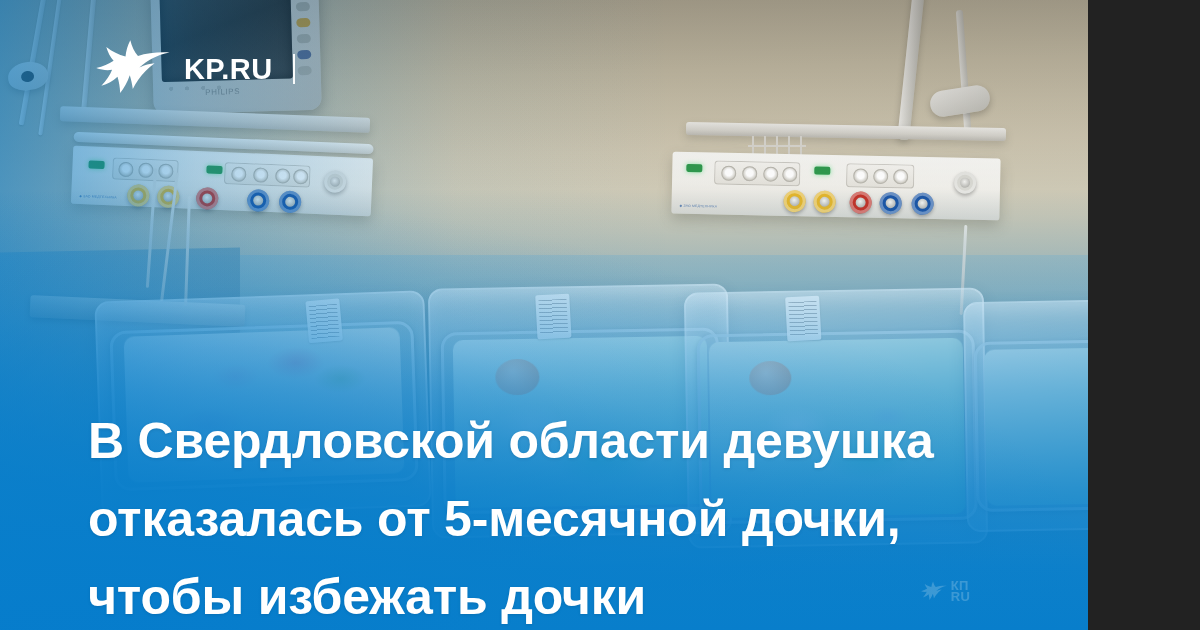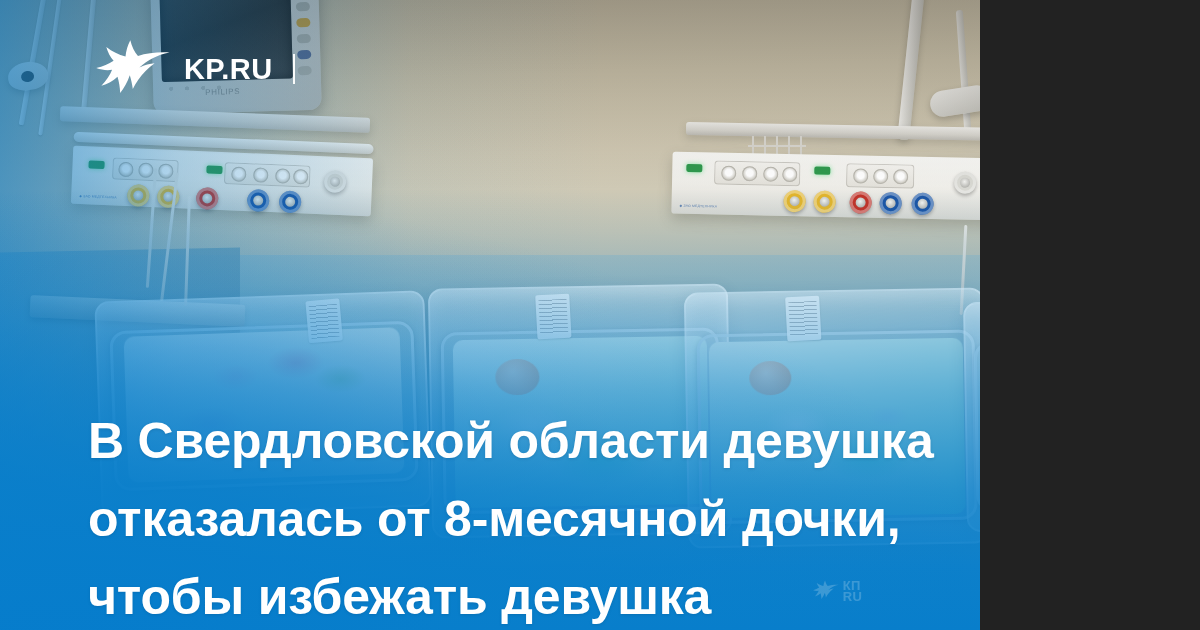--- a/index.html
+++ b/index.html
@@ -3,21 +3,21 @@
 <meta charset="utf-8">
 <title>KP.RU news card</title>
 <style>
   html, body {
     margin: 0;
     padding: 0;
     background: #222;
   }
   .card {
     position: relative;
-    width: 980px;
+    width: 1088px;
     height: 630px;
     overflow: hidden;
     font-family: "Liberation Sans", "DejaVu Sans", sans-serif;
     background: #b9b09a;
     user-select: none;
   }
 
   
   .photo {
     position: absolute;
@@ -461,21 +461,21 @@
   }
   .headline .ln { display: block; white-space: nowrap; margin-top: 12px; }
 
   
   .watermark {
     position: absolute;
     right: 118px; bottom: 28px;
     z-index: 5;
     opacity: .20;
     display: flex;
-    align-items: flex-start;
+    align-items: center;
     gap: 4px;
   }
   .watermark svg { width: 26px; height: 21px; display: block; }
   .watermark .wm-text {
     color: #ffffff;
     font-size: 13px;
     font-weight: 700;
     line-height: 11px;
     letter-spacing: .2px;
   }
@@ -620,22 +620,22 @@
         C7.0 26.6 12.8 24.2 17.6 20.8 C14.2 17.0 11.8 12.4 10.3 7.1
         C16.2 11.8 22.6 14.9 29.5 16.4 C30.0 11.0 31.6 5.6 34.3 0.2
         C35.8 6.6 38.4 11.9 42.0 16.1 C50.5 13.0 61.0 12.0 73.5 12.4 Z"></path>
     </svg>
     <div class="brandname">KP.RU</div>
     <div class="divider"></div>
   </div>
 
   <h1 class="headline">
     <span class="ln">В Свердловской области девушка</span>
-    <span class="ln">отказалась от 8-месячной дочки,</span>
-    <span class="ln">чтобы избежать девушка</span>
+    <span class="ln">отказалась от 5-месячной дочки,</span>
+    <span class="ln">чтобы избежать дочки</span>
   </h1>
 
   <div class="watermark">
     <svg viewBox="0 0 74 58" aria-hidden="true">
       <path fill="#ffffff" d="M73.5 12.4 C61.0 14.8 51.2 20.2 43.4 27.4 C48.9 25.0 54.0 23.6 58.6 23.2
         C52.0 28.0 46.6 33.6 42.3 39.8 C40.2 42.8 38.4 45.9 36.8 49.1
         C36.1 44.0 35.1 39.4 33.8 35.3 C31.4 42.1 28.2 48.0 24.2 53.0
         C23.9 47.0 23.0 41.6 21.5 36.8 C17.0 41.0 11.6 44.0 5.4 45.8
         C10.4 40.6 14.0 35.3 16.1 29.8 C11.0 30.6 5.7 30.0 0.2 28.0
         C7.0 26.6 12.8 24.2 17.6 20.8 C14.2 17.0 11.8 12.4 10.3 7.1

